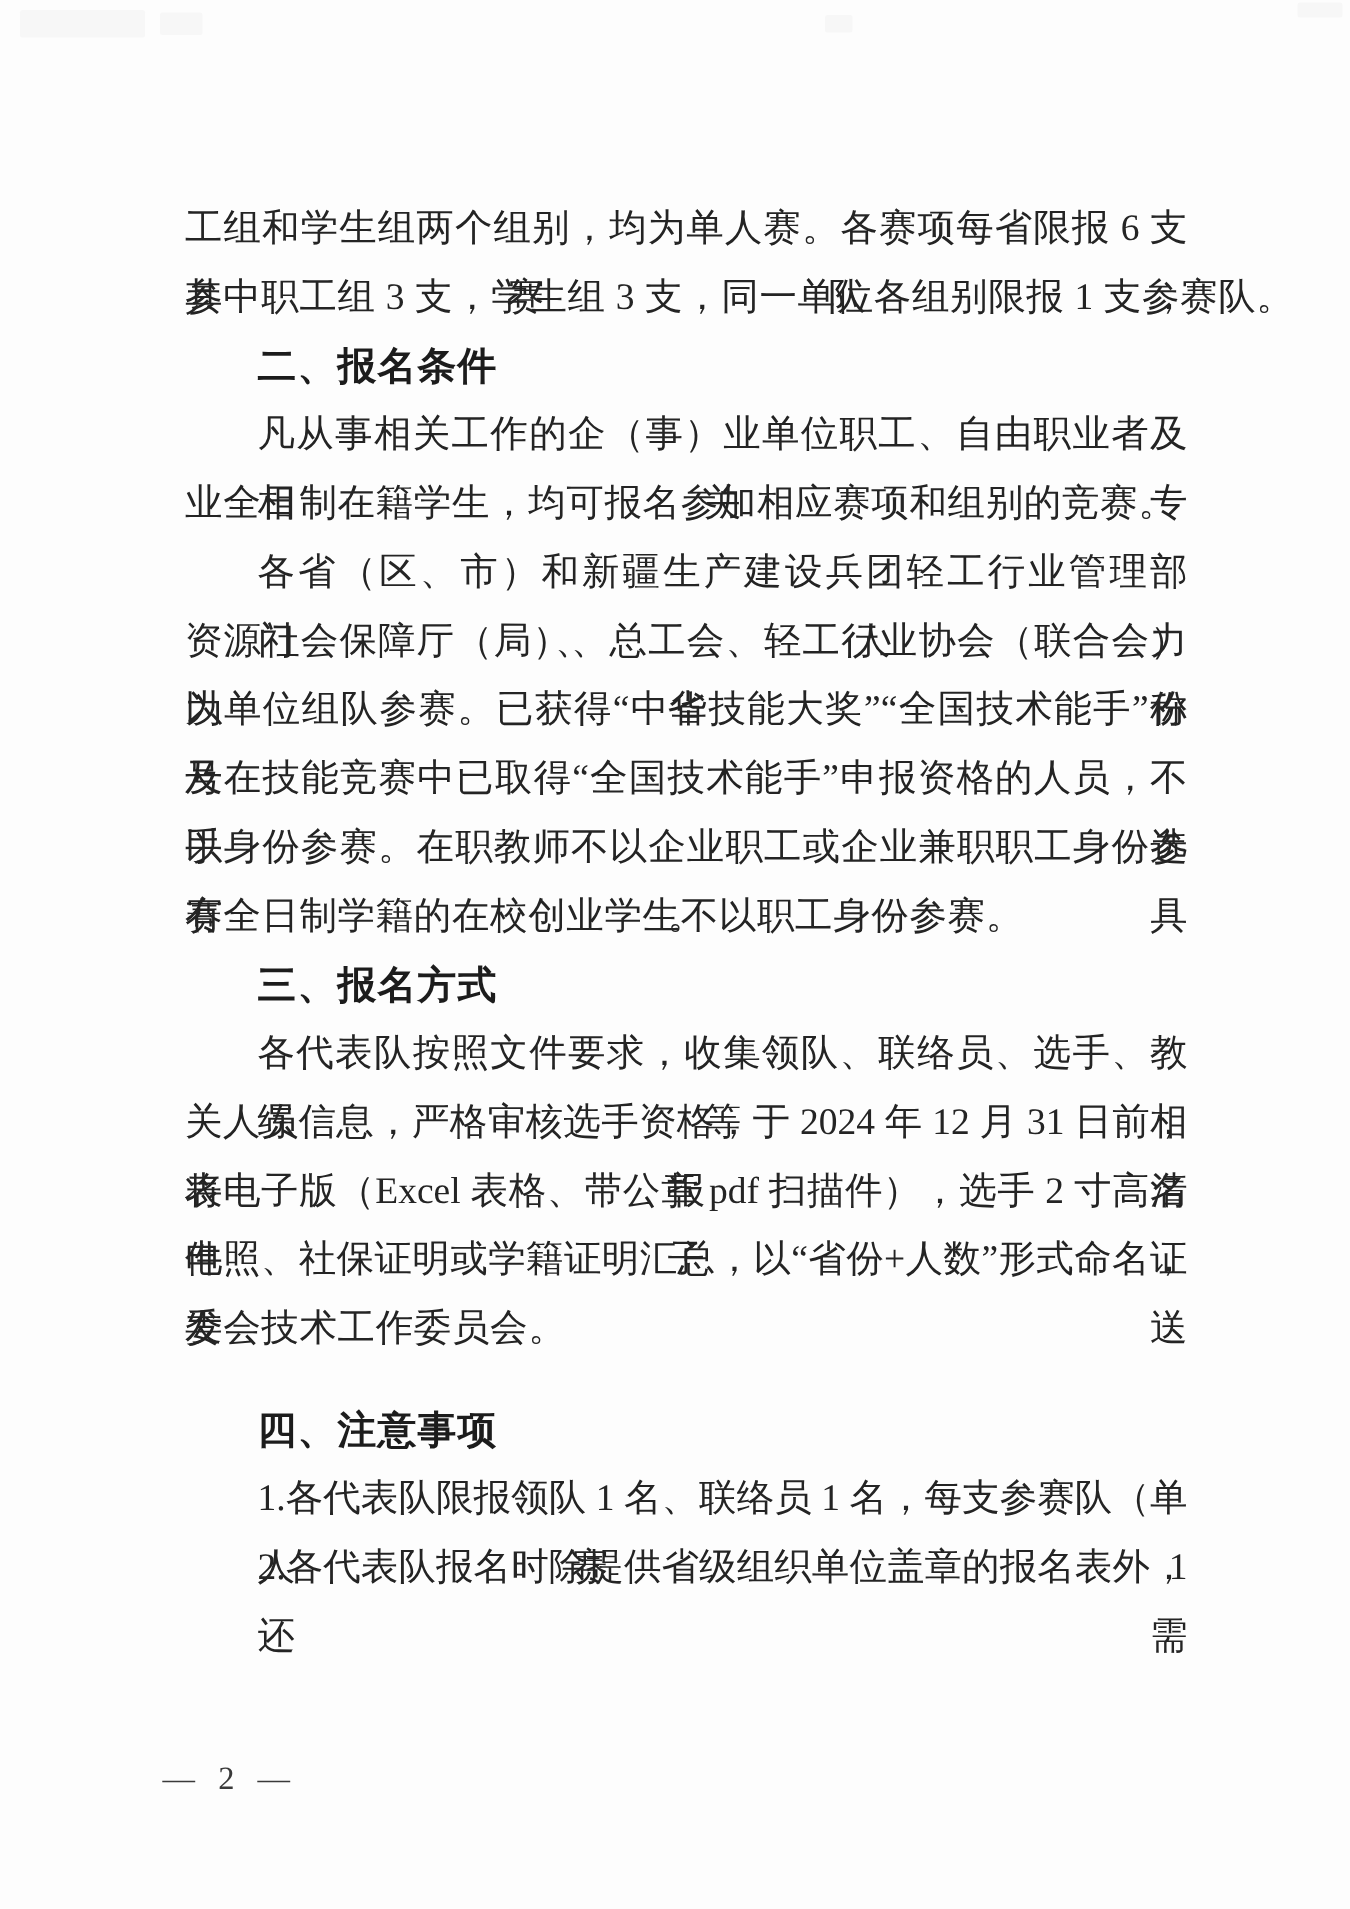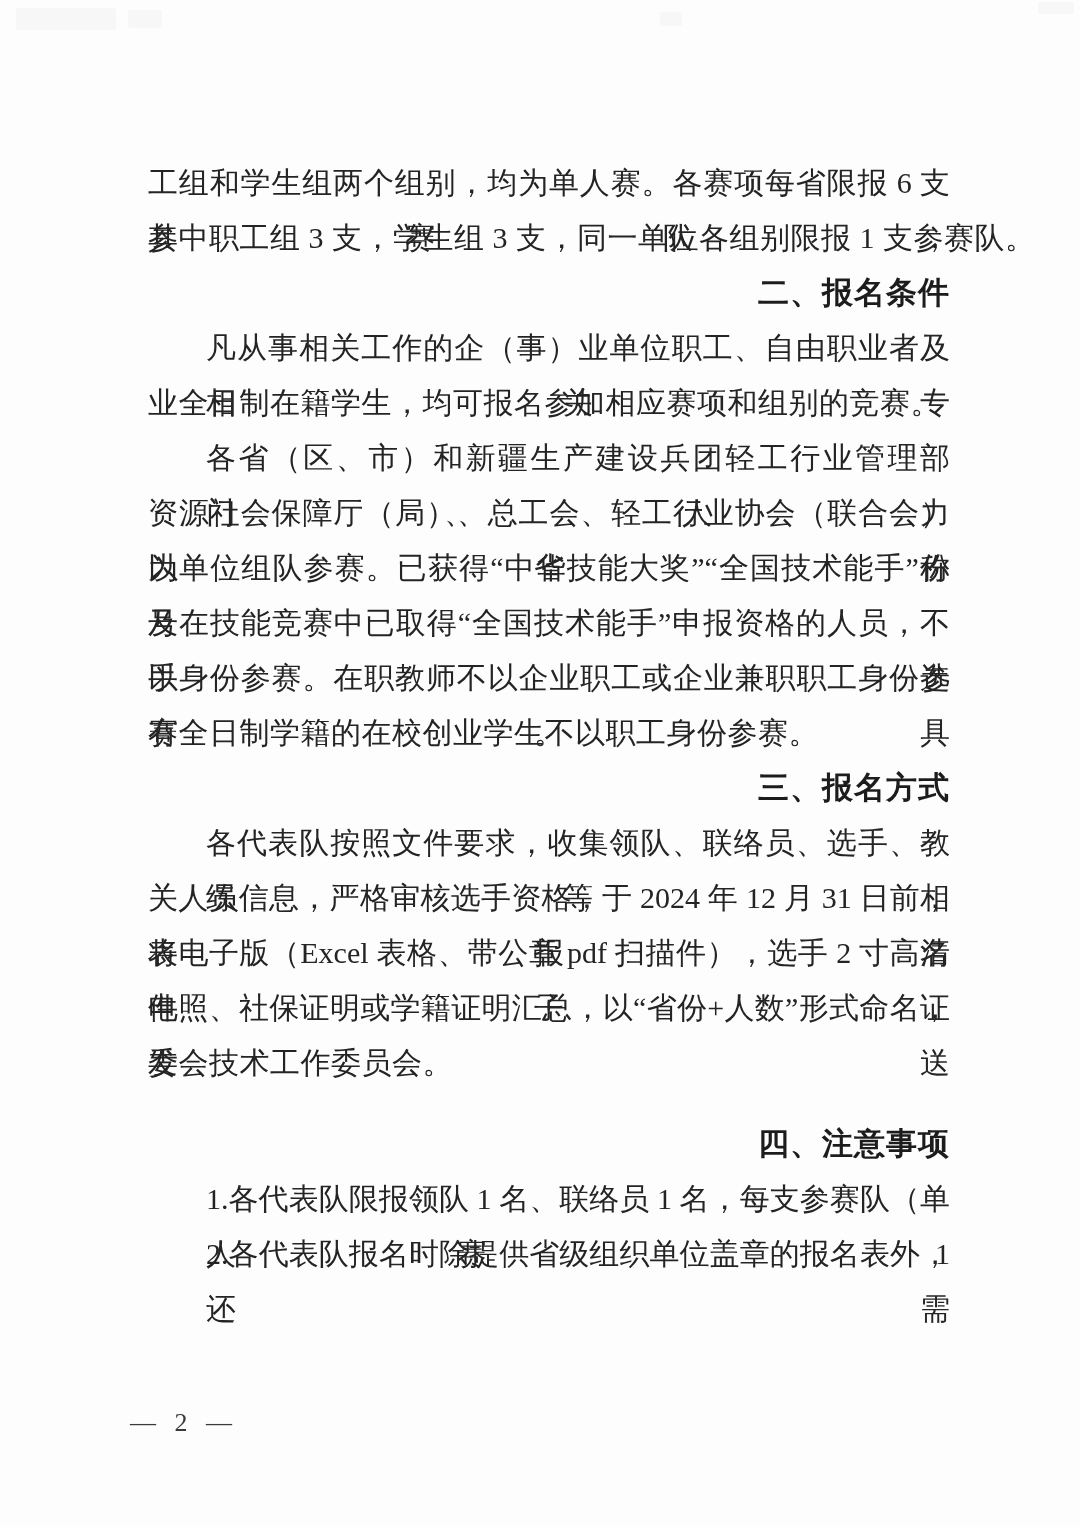--- a/index.html
+++ b/index.html
@@ -48,21 +48,20 @@
   }
   .line.indent {
     padding-left: 58px;
   }
   .line.heading {
     font-family: "Liberation Sans", "DejaVu Sans", sans-serif;
     font-weight: bold;
     font-size: 31px;
     color: #1c1c1c;
     letter-spacing: 1px;
-    text-align: right;
   }
   .spacer {
     height: 26px;
   }
   .footer {
     position: absolute;
     left: 130px;
     top: 1408px;
     font-size: 26px;
     color: #3a3a3a;

